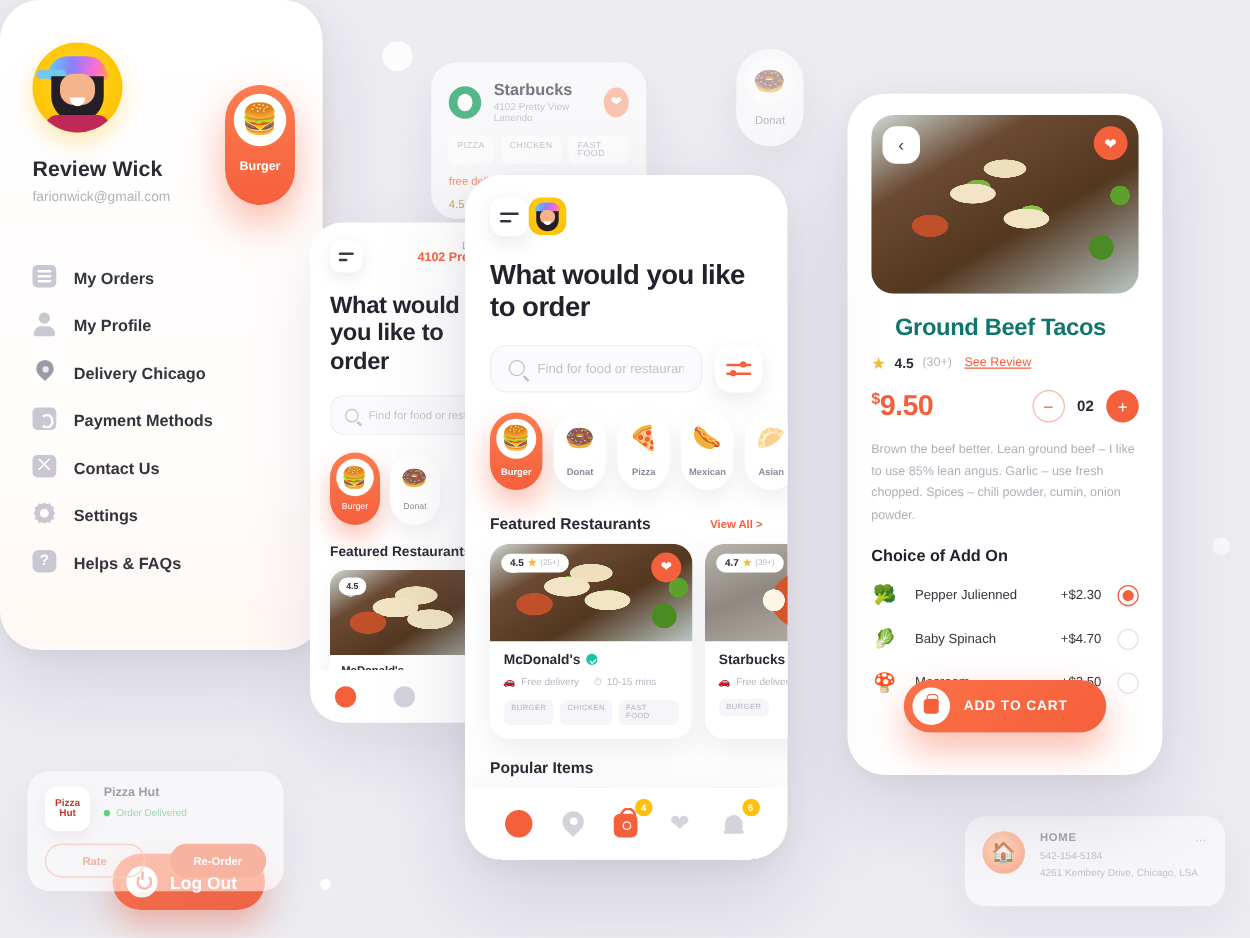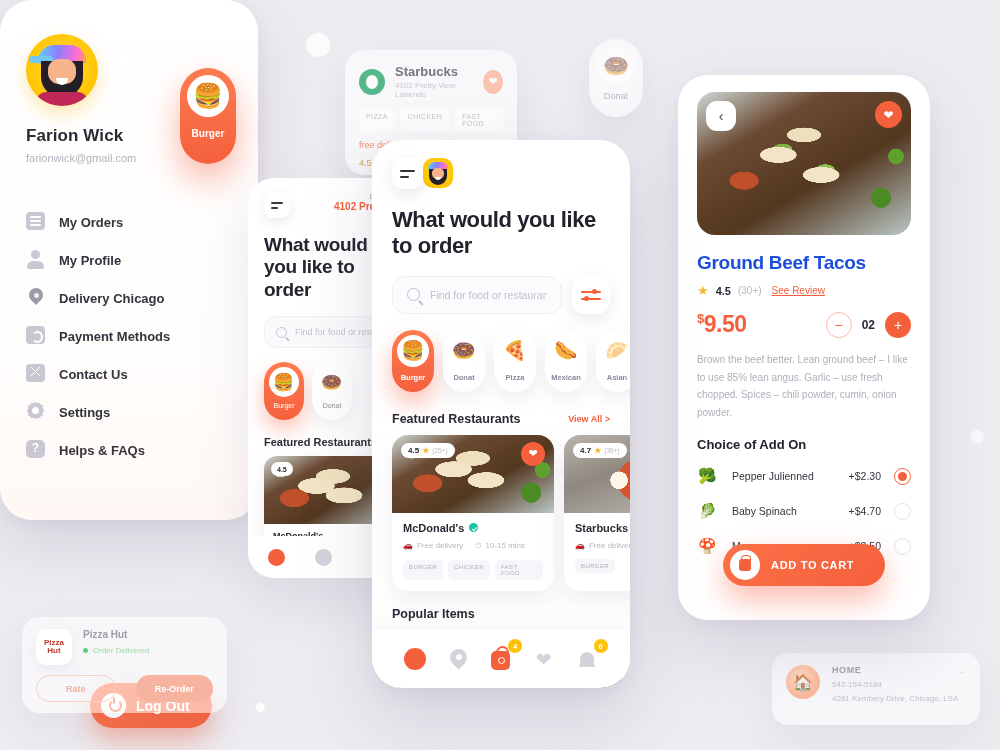--- a/index.html
+++ b/index.html
@@ -308,21 +308,21 @@
   #phone-detail{
     left:678px; top:75px; width:252px; height:545px; border-radius:30px; z-index:7;
     box-shadow:0 28px 64px rgba(118,108,140,.20), 0 5px 16px rgba(118,108,140,.07);
     padding:17px 19px 0 19px; overflow:hidden;
   }
   .hero{height:143px;border-radius:18px;position:relative;overflow:hidden;}
   .hero .back{position:absolute;left:9px;top:9px;width:30px;height:30px;border-radius:11px;background:#fff;
      display:flex;align-items:center;justify-content:center;color:#3b3a45;font-size:14px;cursor:pointer;z-index:2;}
   .hero .fav{position:absolute;right:9px;top:9px;width:27px;height:27px;border-radius:50%;background:#f5603c;
      display:flex;align-items:center;justify-content:center;color:#fff;font-size:12px;cursor:pointer;z-index:2;}
-  .d-title{font-size:19px;font-weight:700;color:#1d4ed8;margin-top:17px;letter-spacing:-.3px;}
+  .d-title{font-size:19px;font-weight:700;color:#0f766e;margin-top:17px;letter-spacing:-.3px;margin-left:19px;}
   .d-rate{display:flex;align-items:center;gap:7px;margin-top:9px;}
   .d-rate .st{color:#f5b731;font-size:13px;}
   .d-rate .v{font-size:11px;font-weight:700;color:#2a2934;}
   .d-rate .c{font-size:10px;color:#b7b6c1;}
   .d-rate .rev{font-size:10px;color:#f5603c;text-decoration:underline;cursor:pointer;margin-left:3px;}
   .price-row{display:flex;align-items:center;margin-top:13px;}
   .price{font-size:23px;font-weight:700;color:#f5603c;letter-spacing:-.5px;}
   .price sup{font-size:13px;vertical-align:super;}
   .qty{margin-left:auto;display:flex;align-items:center;gap:10px;}
   .qbtn{width:26px;height:26px;border-radius:50%;display:flex;align-items:center;justify-content:center;font-size:14px;cursor:pointer;}
@@ -461,21 +461,21 @@
   </div>
 
   <div id="profile-panel">
     <div class="avatar-lg">
       <div class="cap"></div>
         <div class="beard"></div>
         <div class="face"></div>
       <div class="mouth"></div>
         <div class="body"></div>
     </div>
-    <div class="profile-name">Farion Wick</div>
+    <div class="profile-name">Review Wick</div>
     <div class="profile-mail">farionwick@gmail.com</div>
 
     <div class="menu">
       <div class="menu-item">
         <span class="mi-icon orders"></span>
         <span class="mi-label">My Orders</span>
       </div>
       <div class="menu-item">
         <span class="mi-icon profile"></span>
         <span class="mi-label">My Profile</span>

